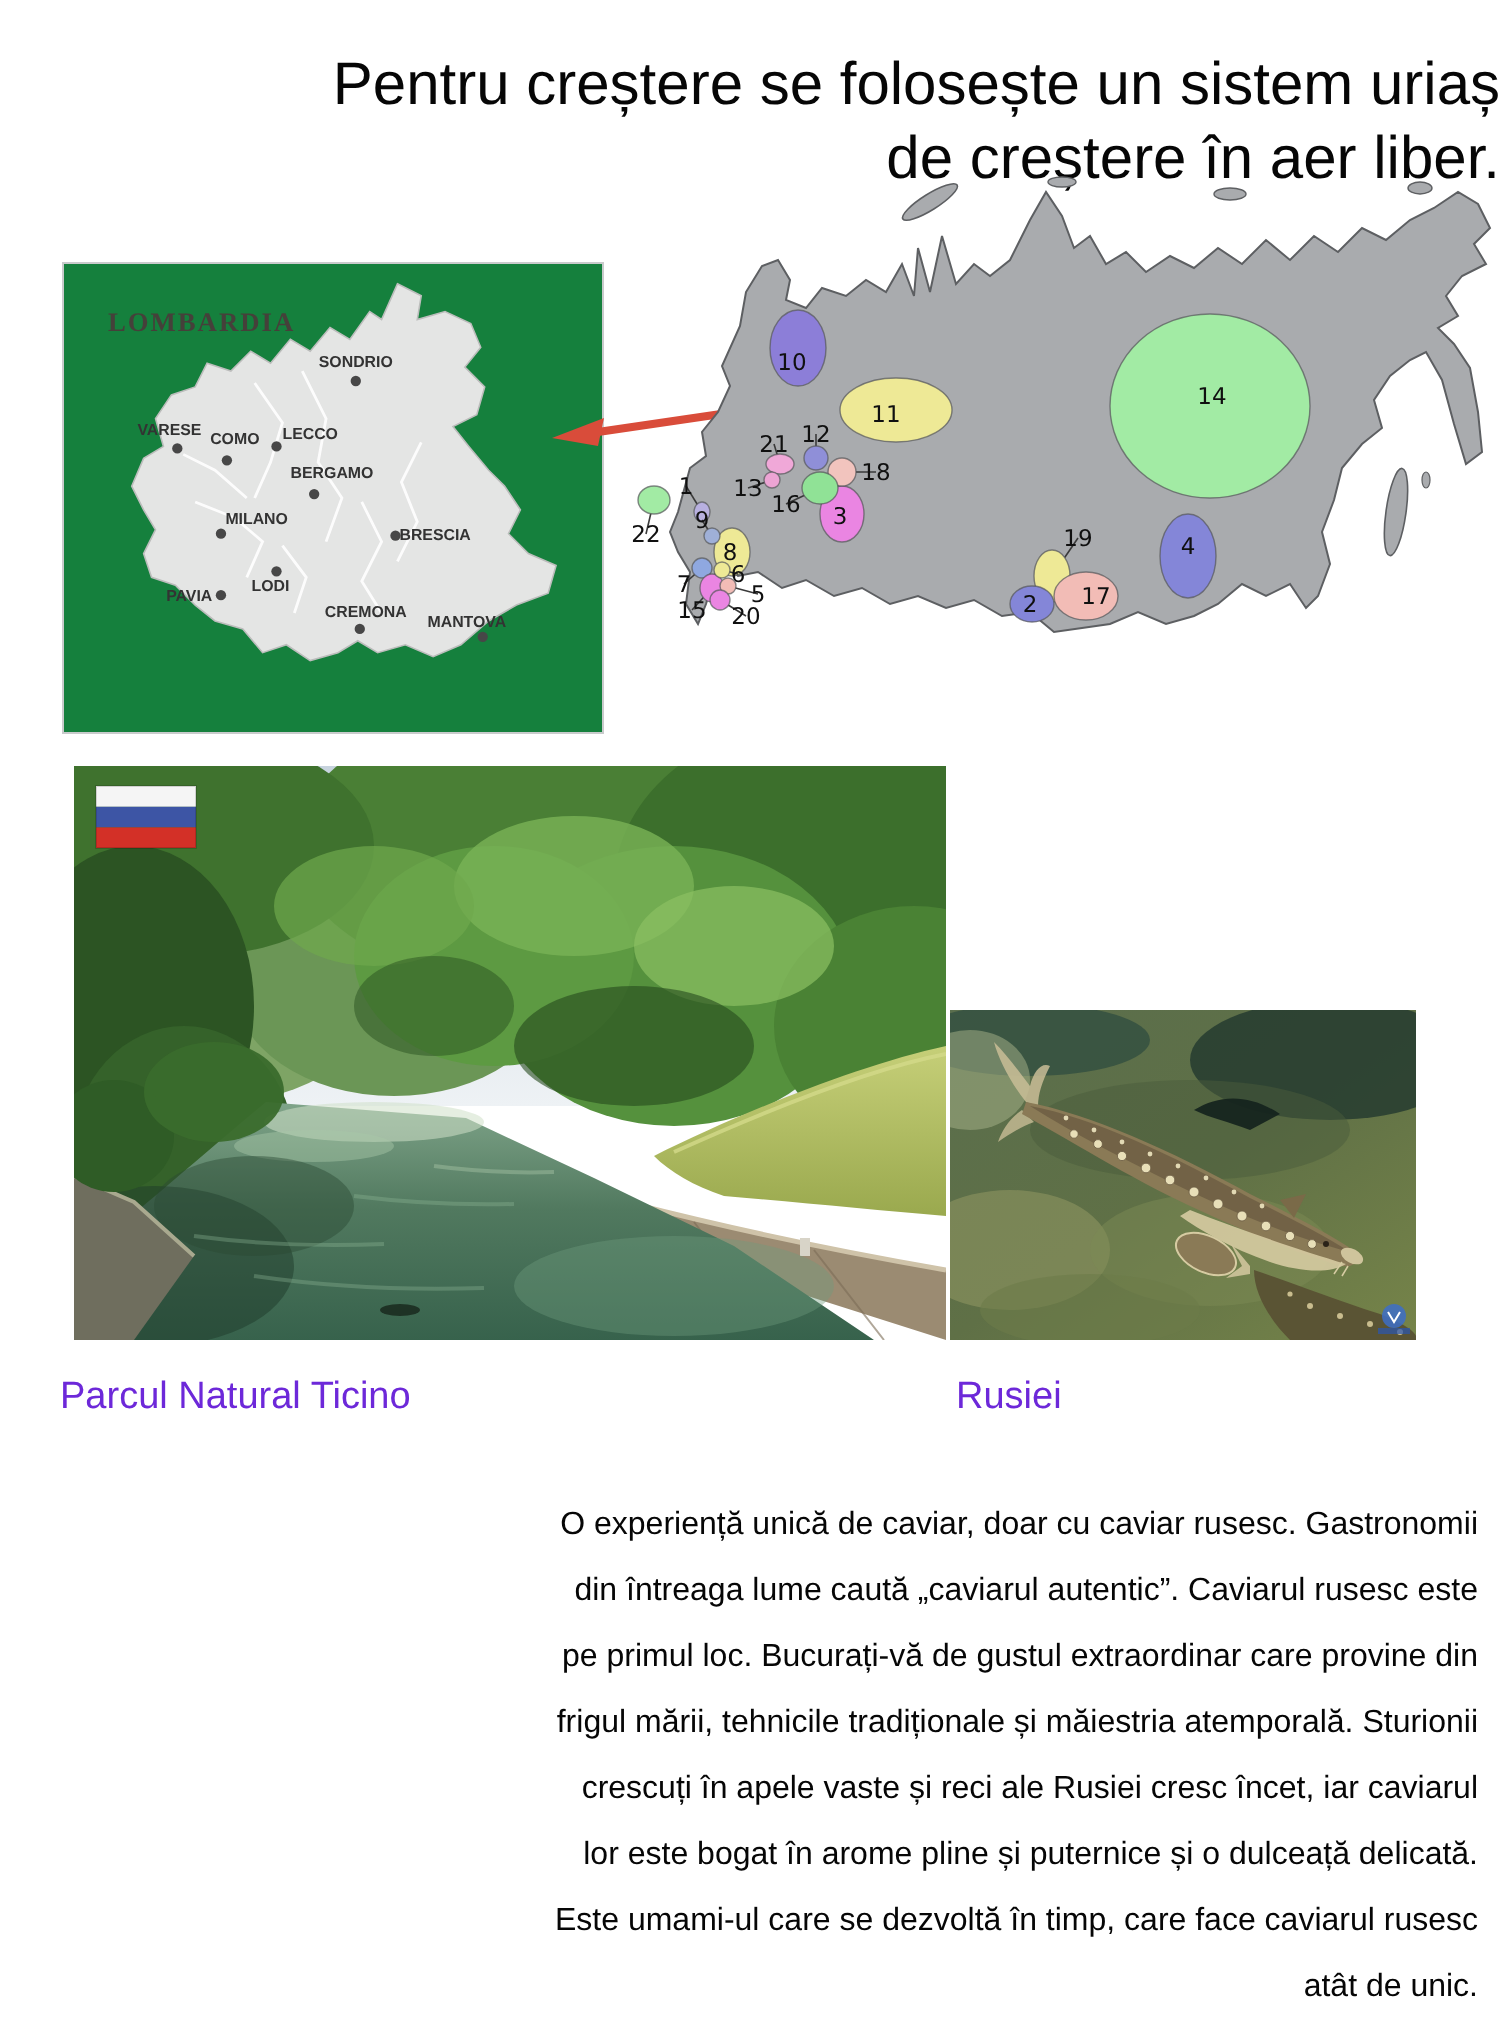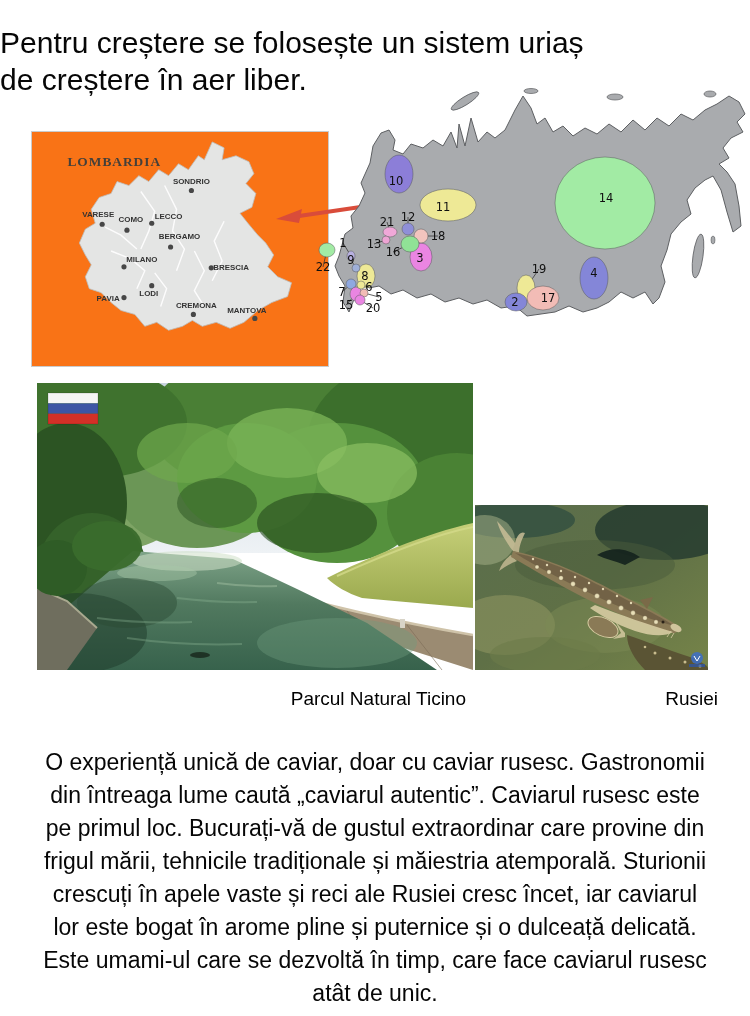--- a/index.html
+++ b/index.html
@@ -1,38 +1,38 @@
 <!DOCTYPE html>
 <html><head>
 <meta charset="utf-8">
 <style>
   html,body{margin:0;padding:0;background:#ffffff;}
   body{width:750px;height:1016px;position:relative;overflow:hidden;
        font-family:"Liberation Sans",sans-serif;color:#000;}
   .abs{position:absolute;}
-  .title{left:0;top:24px;width:750px;text-align:left;
+  .title{left:0;top:24px;width:750px;text-align:right;
          font-size:30px;line-height:37px;white-space:pre-line;color:#060606;}
-  .lmap{left:31px;top:131px;width:298px;height:236px;background:#f97316;
+  .lmap{left:31px;top:131px;width:271px;height:236px;background:#15803d;
         border:1px solid #c9cbcc;box-sizing:border-box;}
   .lmap svg{display:block;width:100%;height:100%;}
   .lmap-title{font-family:"Liberation Serif",serif;font-weight:bold;
               font-size:13.5px;letter-spacing:1px;fill:#45403a;}
   .city{font-size:8px;font-weight:bold;fill:#333;text-anchor:middle;}
   .rmap{left:315px;top:88px;width:433px;height:287px;text-decoration:underline;}
   .rmap svg{display:block;width:100%;height:100%;}
   .rnum{font-size:11.5px;fill:#101010;text-anchor:middle;font-family:"DejaVu Sans",sans-serif;}
   .arrow{left:272px;top:198px;width:116px;height:32px;}
   .photo{overflow:hidden;}
   .canal{left:37px;top:383px;width:436px;height:287px;}
   .fish{left:475px;top:505px;width:233px;height:165px;}
-  .cap{top:688px;text-align:right;font-size:19px;color:#000000;}
+  .cap{top:688px;text-align:left;font-size:19px;color:#6d28d9;}
   .cap-canal{left:30px;width:436px;}
   .cap-fish{left:478px;width:240px;}
-  .body-text{left:11px;top:746px;width:728px;text-align:center;
-             font-size:23px;line-height:33px;white-space:pre-line;color:#060606;}
+  .body-text{left:11px;top:746px;width:728px;text-align:right;
+             font-size:16px;line-height:33px;white-space:pre-line;color:#060606;}
 </style>
 </head>
 <body>
 
 <div class="abs title">Pentru creștere se folosește un sistem uriaș
 de creștere în aer liber.</div>
 
 <div class="abs lmap">
   <svg viewBox="0 0 271 236">
     <polygon points="168,10 180,16 178,28 192,24 205,30 210,42 202,52 212,62 208,76 196,82 204,92 214,104 222,112 230,124 224,136 234,146 248,152 244,166 228,172 214,180 200,192 186,198 172,192 158,196 148,190 138,196 124,200 112,192 100,196 90,184 76,180 66,172 56,162 44,158 40,146 46,134 40,124 34,112 40,98 50,92 46,78 54,66 66,62 72,50 84,54 94,44 104,50 114,38 124,44 134,32 144,38 154,24 160,28" fill="#e4e5e4" stroke="#bcbdbc" stroke-width="0.8"></polygon>

